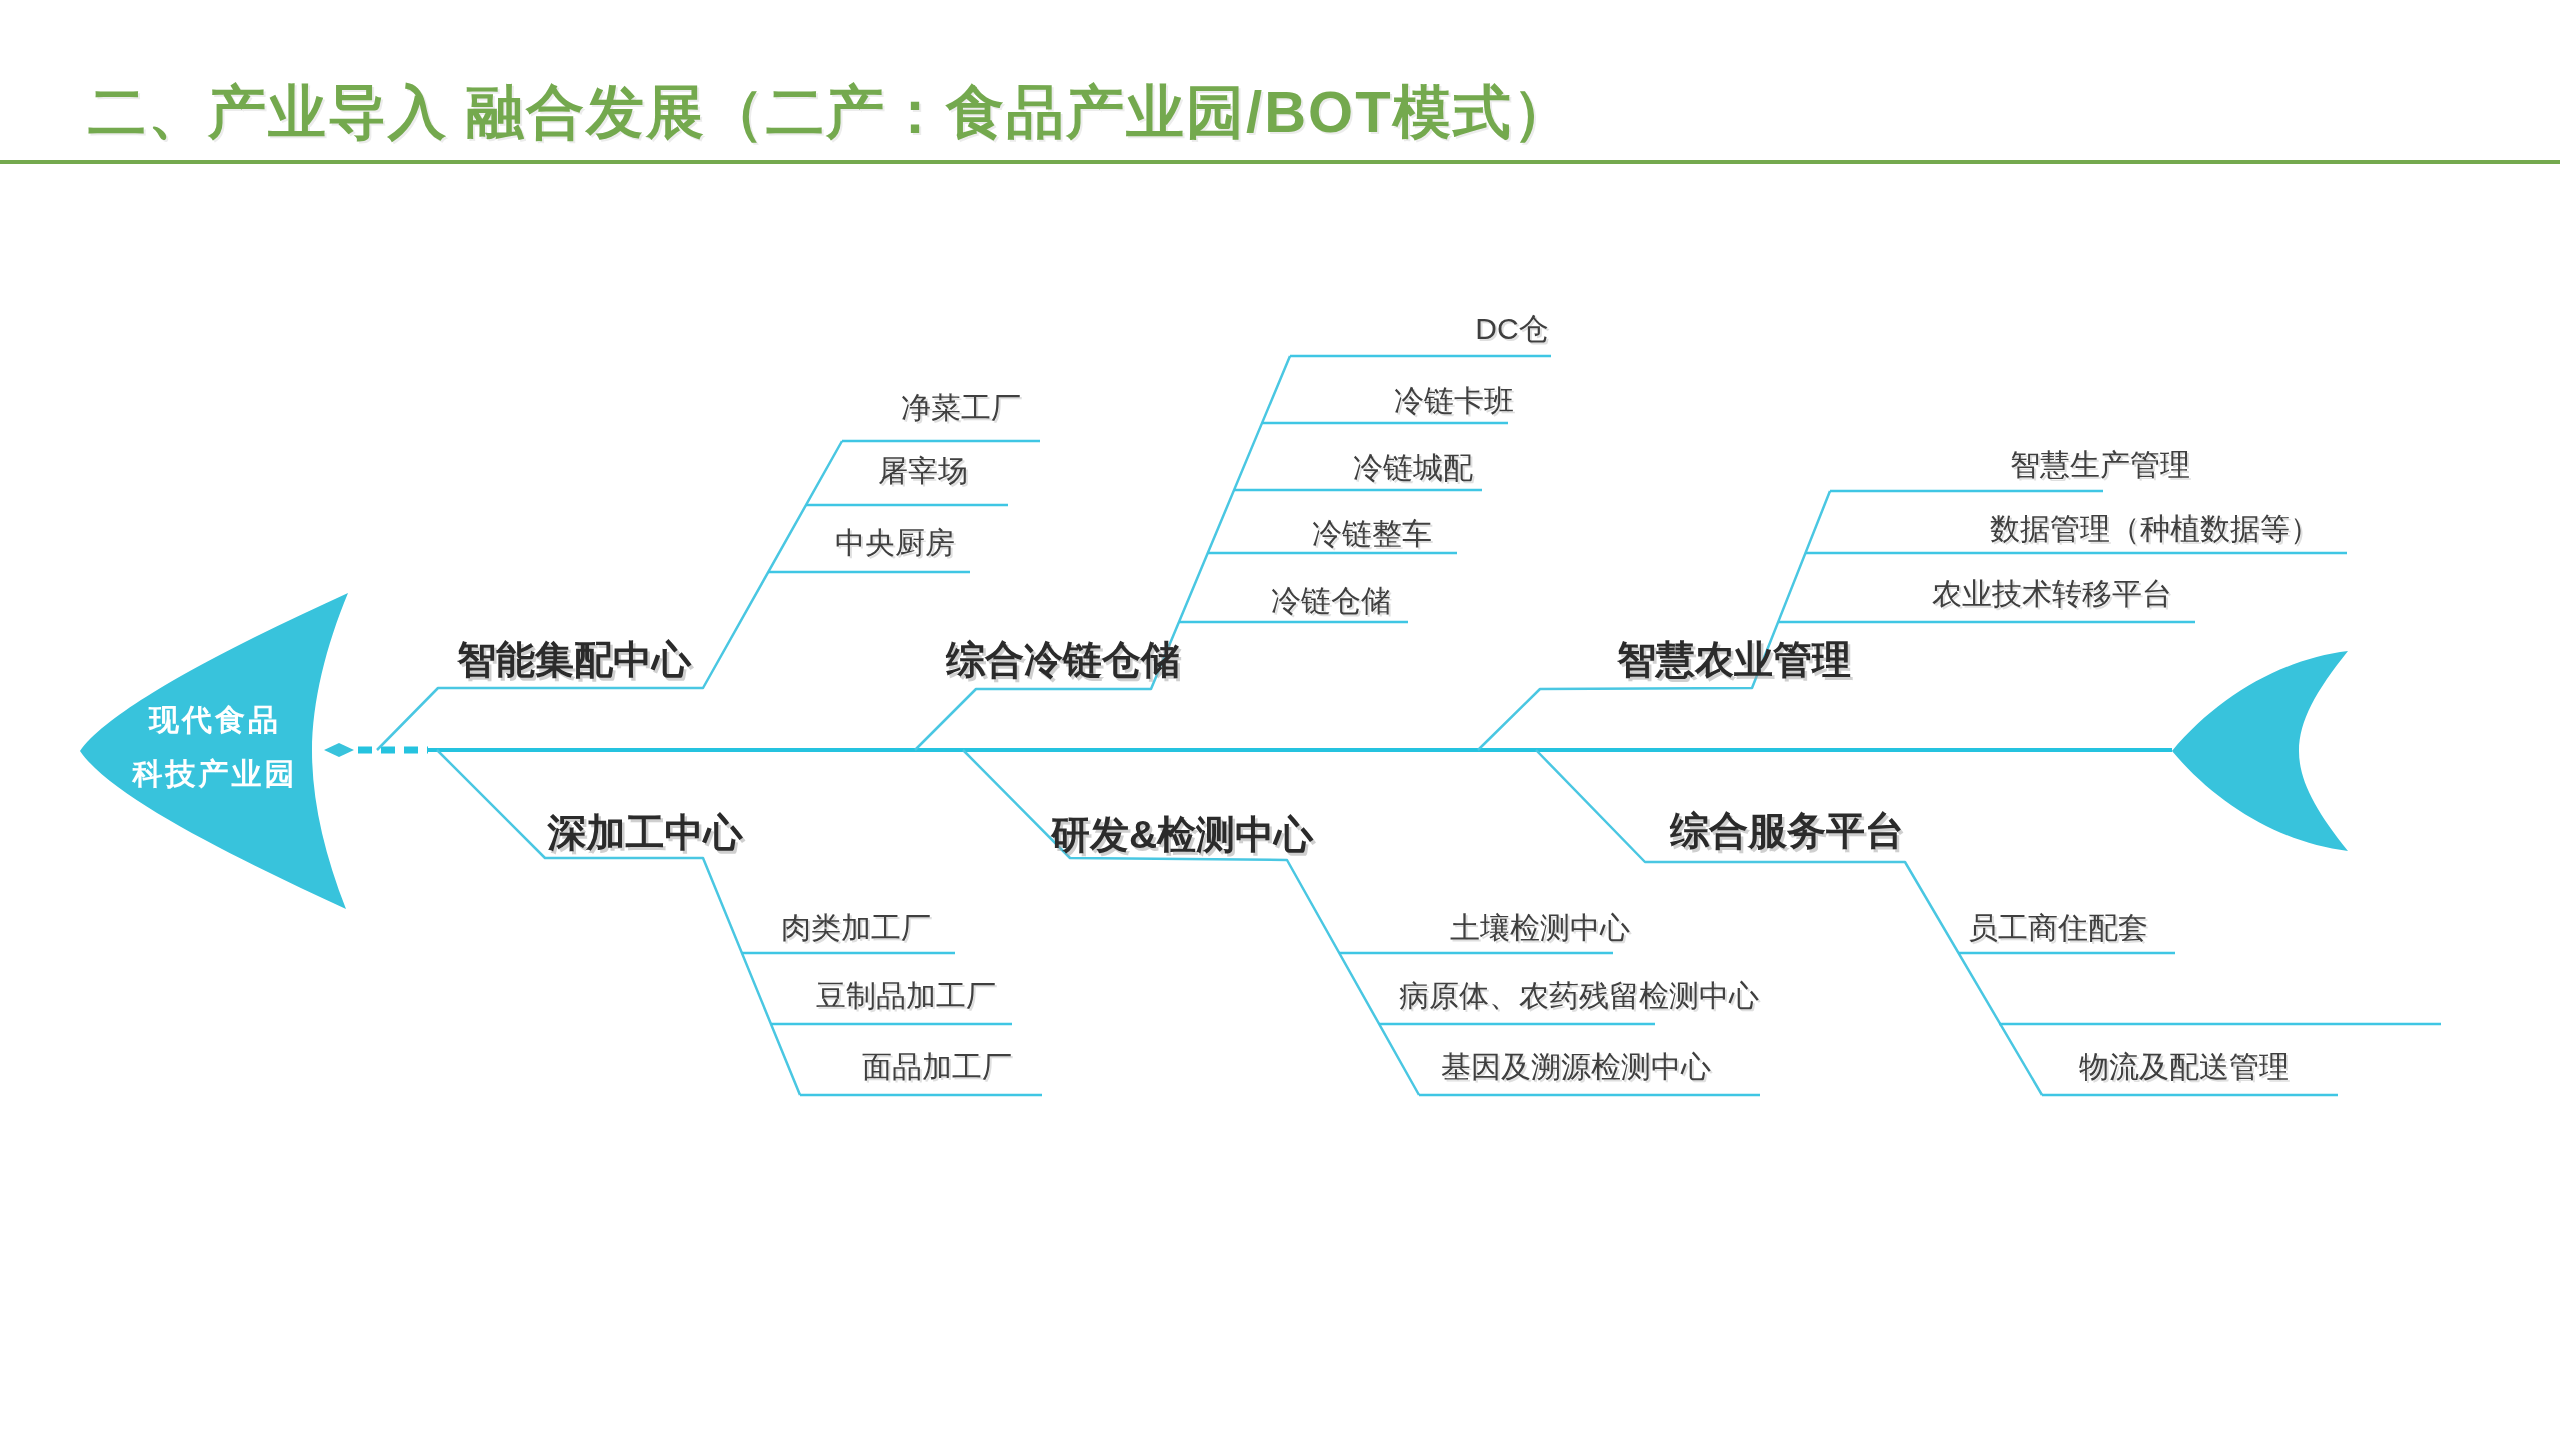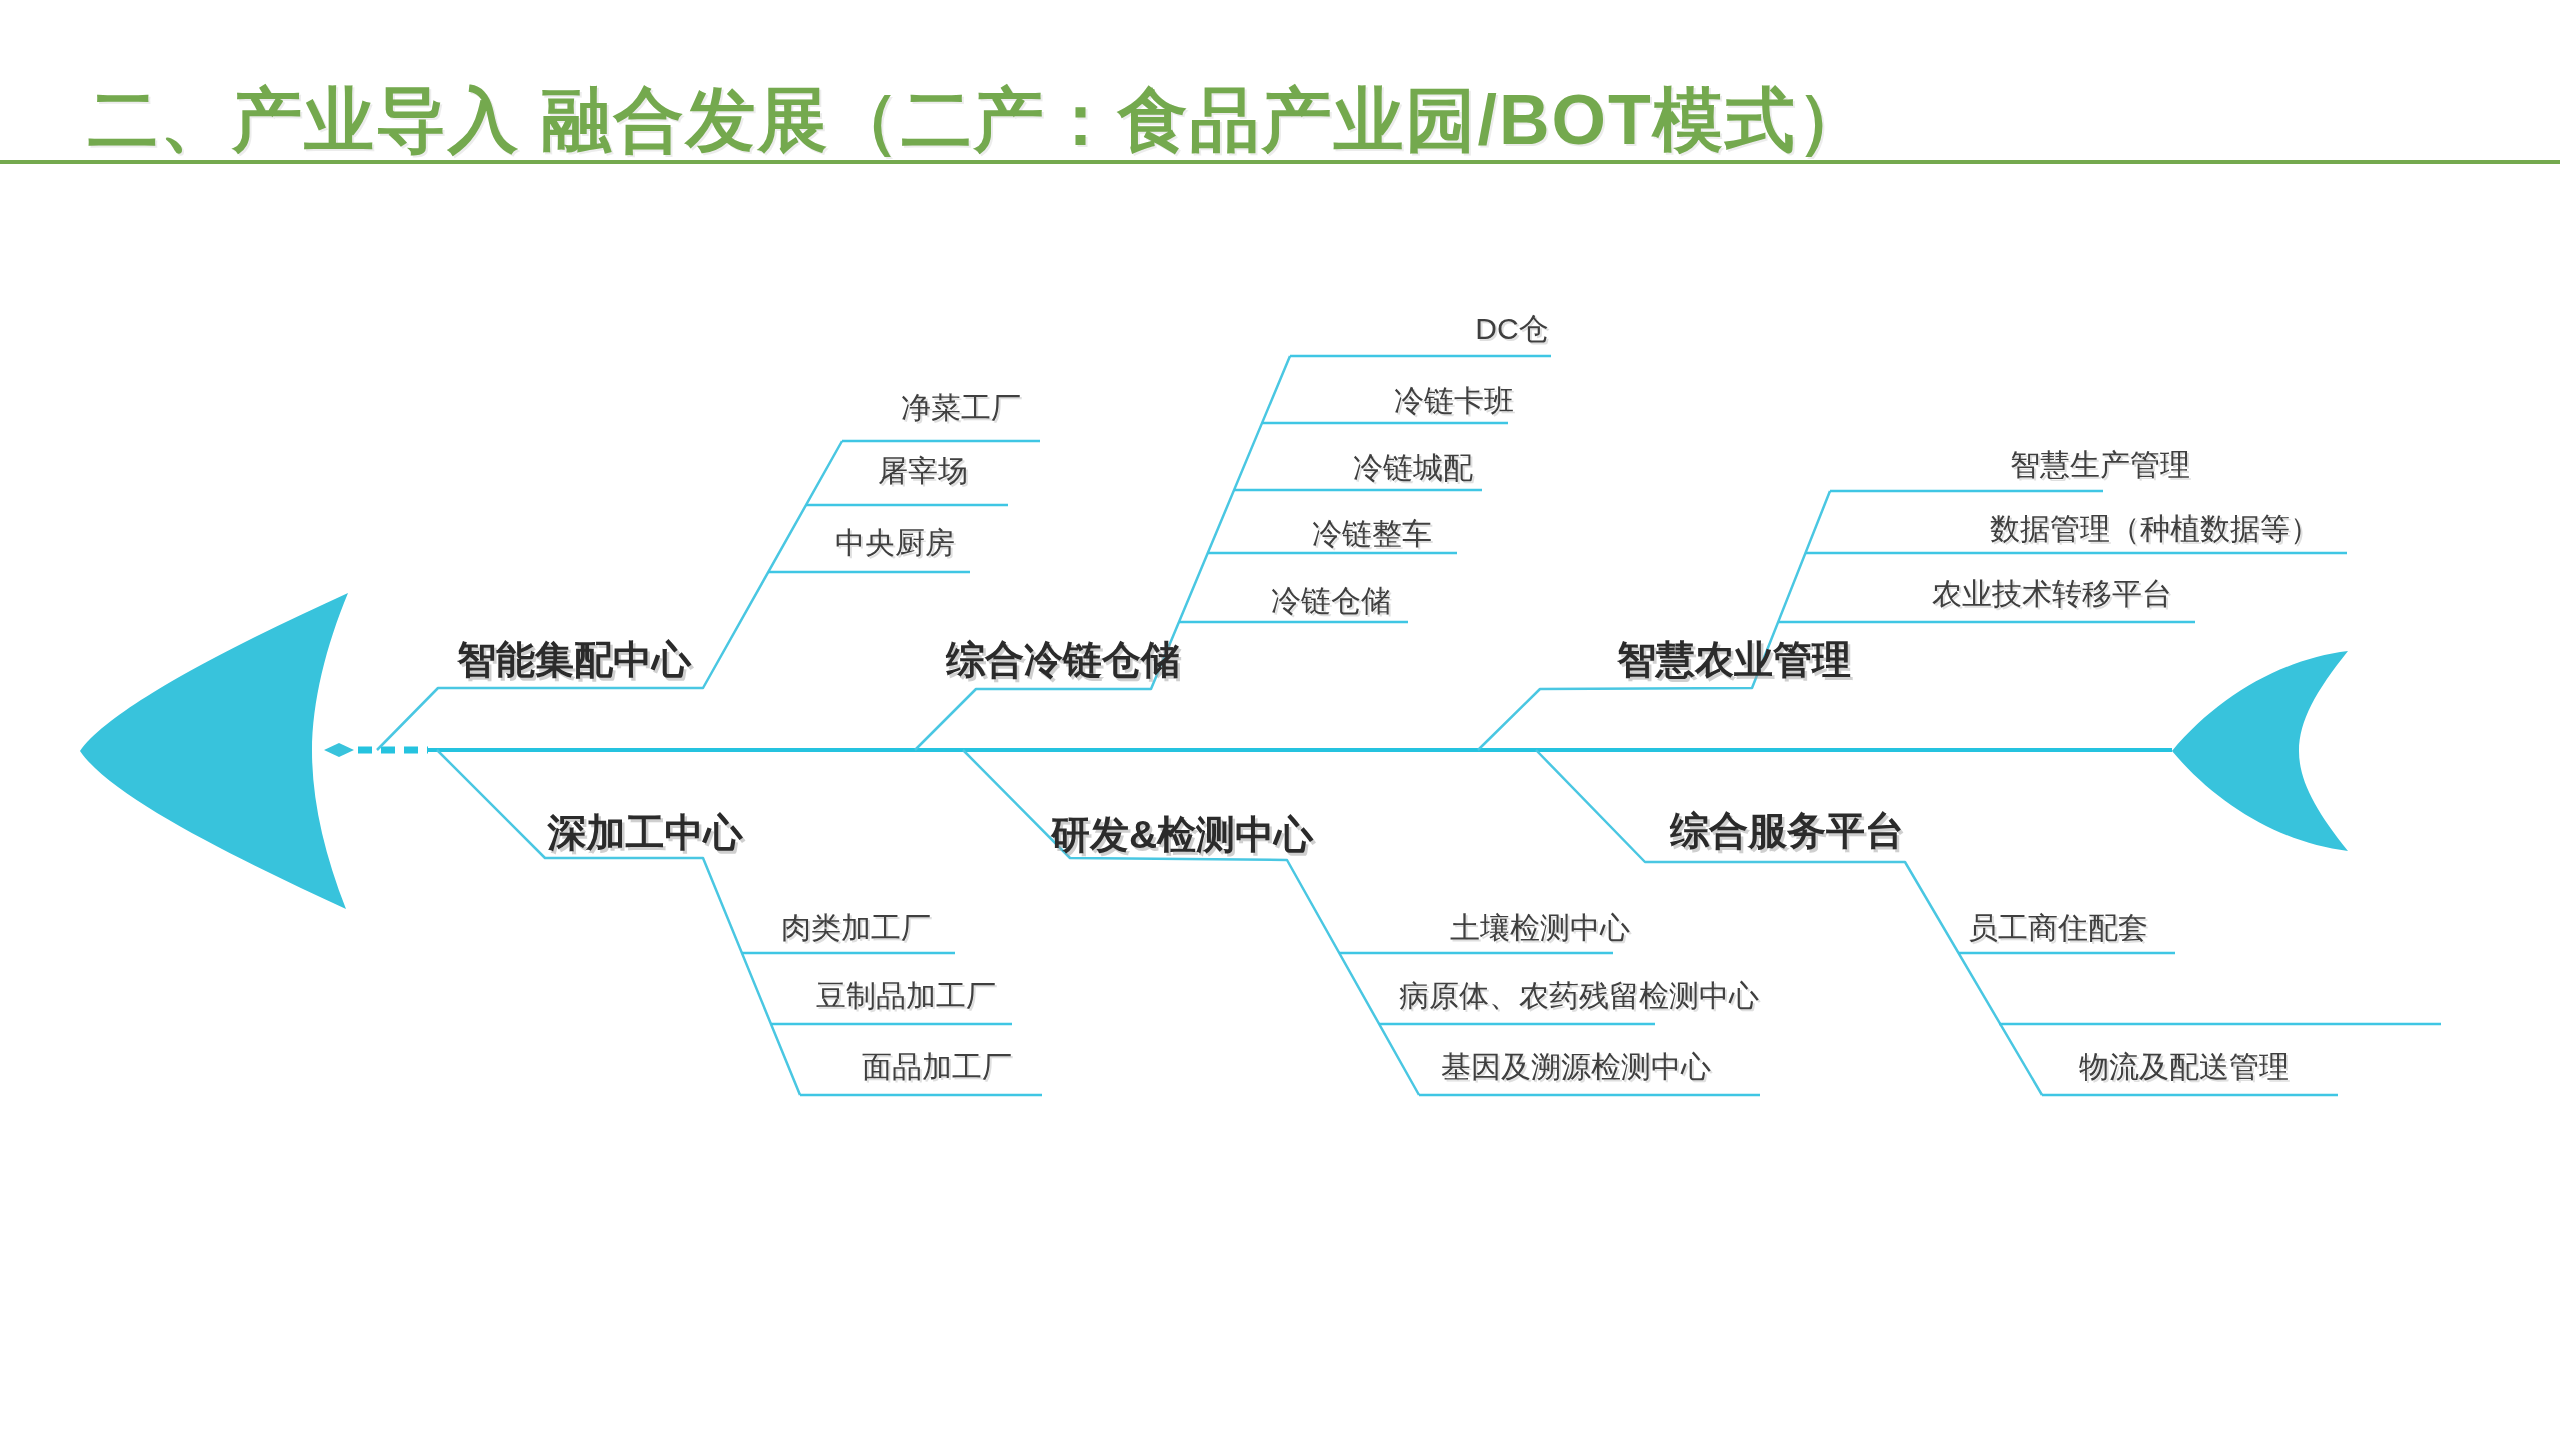--- a/index.html
+++ b/index.html
@@ -5,21 +5,21 @@
   html,body{margin:0;padding:0;background:#ffffff;}
   #stage{
     position:relative;
     width:2560px;height:1440px;
     background:#ffffff;
     overflow:hidden;
     font-family:"Liberation Sans", sans-serif;
   }
   .page-title{
     position:absolute;left:88px;top:74px;
-    font-size:70px;font-weight:bold;color:#74A94E;
+    font-size:58px;font-weight:bold;color:#74A94E;
     letter-spacing:2px;white-space:nowrap;
     text-shadow:2px 2px 0 rgba(200,200,200,0.35);
   }
   .title-rule{
     position:absolute;left:0;top:160px;width:2560px;height:4px;
     background:#74A94E;
   }
   svg.bones{position:absolute;left:0;top:0;}
   .spine{stroke:#25C3DF;stroke-width:4;fill:none;}
   .spine-dash{stroke:#25C3DF;stroke-width:7;fill:none;stroke-dasharray:14 9;}
@@ -87,20 +87,24 @@
     <line class="under" x1="1339" y1="953" x2="1613" y2="953"></line>
     <line class="under" x1="1379" y1="1024" x2="1655" y2="1024"></line>
     <line class="under" x1="1419" y1="1095" x2="1760" y2="1095"></line>
 
     <path class="branch" d="M 1536 750 L 1645 862 L 1905 862 L 2042 1095"></path>
     <line class="under" x1="1959" y1="953" x2="2175" y2="953"></line>
     <line class="under" x1="1999" y1="1024" x2="2441" y2="1024"></line>
     <line class="under" x1="2042" y1="1095" x2="2338" y2="1095"></line>
   </svg>
 
+  <div class="head-text">
+    <div>现代食品</div>
+    <div>科技产业园</div>
+  </div>
 
   <div class="lbl main" style="left:574px;top:660px">智能集配中心</div>
   <div class="lbl main" style="left:1063px;top:660px">综合冷链仓储</div>
   <div class="lbl main" style="left:1734px;top:660px">智慧农业管理</div>
   <div class="lbl main" style="left:645px;top:833px">深加工中心</div>
   <div class="lbl main" style="left:1182px;top:835px">研发&amp;检测中心</div>
   <div class="lbl main" style="left:1787px;top:831px">综合服务平台</div>
 
   <div class="lbl" style="left:961px;top:408px">净菜工厂</div>
   <div class="lbl" style="left:923px;top:471px">屠宰场</div>

